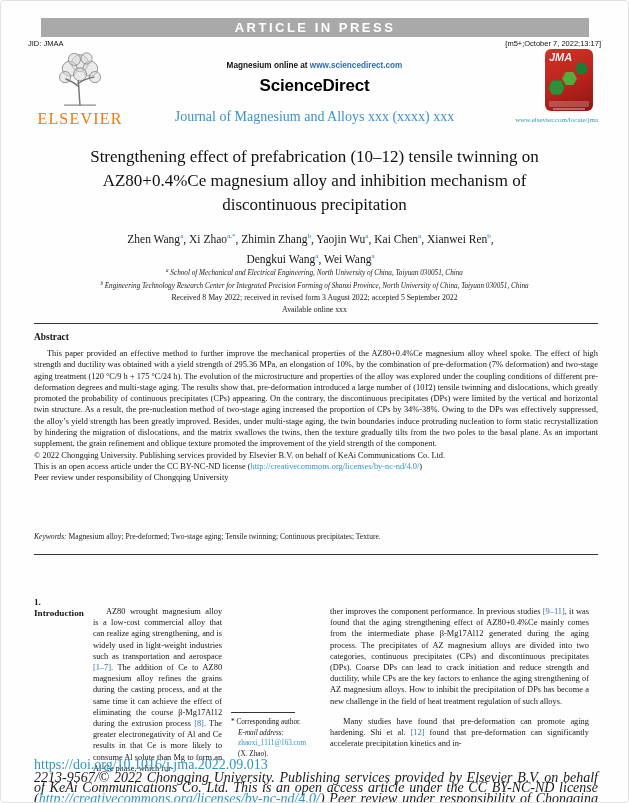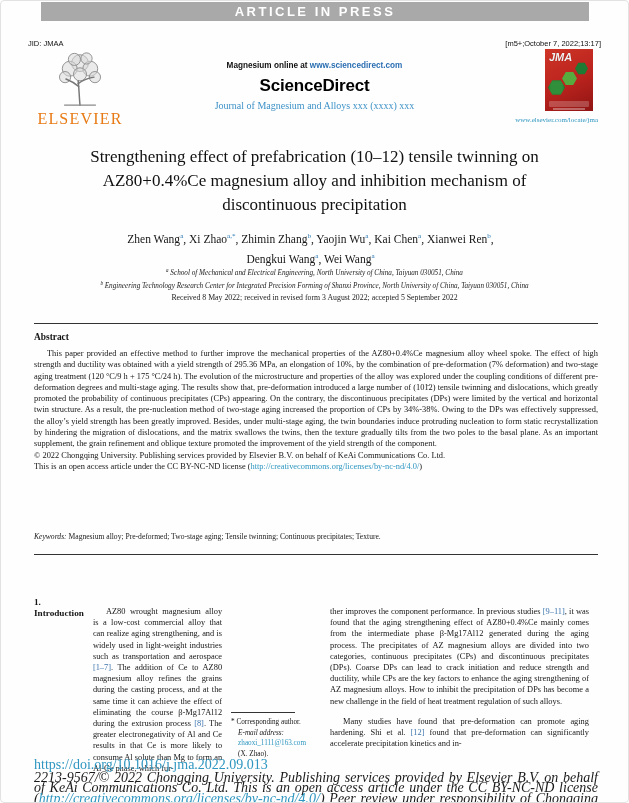--- a/index.html
+++ b/index.html
@@ -4,47 +4,47 @@
 <style>
   html,body{margin:0;padding:0;background:#ffffff;}
   .page{
     position:relative;width:627px;height:801px;
     border:1px solid #e2e2e2;border-radius:4px;
     background:#fefefe;overflow:hidden;
     font-family:"Liberation Serif", serif;color:#161616;
   }
   
   .banner{
-    position:absolute;top:1px;left:40px;width:548px;height:19px;
+    position:absolute;top:17px;left:40px;width:548px;height:19px;
     background:#a9a9a9;color:#ffffff;text-align:center;line-height:19px;
     font-family:"Liberation Sans", sans-serif;font-weight:bold;
     font-size:13px;letter-spacing:2.5px;
   }
   .jid-row{
     position:absolute;top:38px;left:27px;right:27px;
     display:flex;justify-content:space-between;
     font-family:"Liberation Sans", sans-serif;font-size:7.5px;color:#111;
   }
   
   .masthead{position:absolute;top:48px;left:33px;width:564px;display:flex;justify-content:space-between;}
   .elsevier{width:92px;text-align:center;}
   .elsevier .wordmark{
     color:#e87a14;font-size:16px;letter-spacing:1.2px;margin-top:1px;
     font-family:"Liberation Serif", serif;
   }
   .mast-center{flex:1;text-align:center;padding-top:12px;}
   .avail-line{font-family:"Liberation Sans", sans-serif;font-weight:bold;font-size:8.2px;color:#111;}
   .avail-line .sd-url{color:#2b6fb2;}
   .sd-logo{font-family:"Liberation Sans", sans-serif;font-weight:bold;font-size:17px;color:#000;margin-top:6px;letter-spacing:-0.2px;}
-  .journal-line{font-size:10px;color:#3e92c7;margin-top:4px;}
+  .journal-line{font-size:14px;color:#3e92c7;margin-top:13px;}
   .cover-wrap{width:95px;text-align:right;}
   .cover{
     position:relative;width:48px;height:62px;margin-left:42px;
     background:linear-gradient(155deg,#cf3527 0%,#b9221d 55%,#8f1513 100%);
-    border-radius:0;overflow:hidden;text-decoration:underline;
+    border-radius:6px;overflow:hidden;text-decoration:underline;
   }
   .cover-title{
     position:absolute;top:2px;left:4px;color:#f3f3f1;font-style:italic;
     font-family:"Liberation Sans", sans-serif;font-weight:bold;font-size:11px;
     text-shadow:0 0 1px #7e0f0d;
   }
   .hex{position:absolute;clip-path:polygon(25% 6.7%,75% 6.7%,100% 50%,75% 93.3%,25% 93.3%,0% 50%);}
   .hex1{width:17px;height:17px;left:3px;top:30px;background:#2f8f3a;box-shadow:inset 0 0 3px #0c4d18;}
   .hex2{width:15px;height:15px;left:17px;top:22px;background:#57aa3e;}
   .hex3{width:13px;height:13px;left:30px;top:13px;background:#1f7a33;}
@@ -155,30 +155,32 @@
     <span><span>Zhen Wang</span><sup class="asup">a</sup><span>, </span></span><span><span>Xi Zhao</span><sup class="asup">a,*</sup><span>, </span></span><span><span>Zhimin Zhang</span><sup class="asup">b</sup><span>, </span></span><span><span>Yaojin Wu</span><sup class="asup">a</sup><span>, </span></span><span><span>Kai Chen</span><sup class="asup">a</sup><span>, </span></span><span><span>Xianwei Ren</span><sup class="asup">b</sup><span>,</span></span><br>
     <span><span>Dengkui Wang</span><sup class="asup">a</sup><span>, </span></span><span><span>Wei Wang</span><sup class="asup">a</sup><span></span></span>
   </div>
 
   <div class="affils">
     <div><sup>a</sup> <span>School of Mechanical and Electrical Engineering, North University of China, Taiyuan 030051, China</span></div>
     <div><sup>b</sup> <span>Engineering Technology Research Center for Integrated Precision Forming of Shanxi Province, North University of China, Taiyuan 030051, China</span></div>
   </div>
 
   <div class="received">Received 8 May 2022; received in revised form 3 August 2022; accepted 5 September 2022</div>
+  <div class="available">Available online xxx</div>
 
   <div class="rule rule1"></div>
 
   <div class="abstract">
     <h2>Abstract</h2>
     <p>This paper provided an effective method to further improve the mechanical properties of the AZ80+0.4%Ce magnesium alloy wheel spoke. The effect of high strength and ductility was obtained with a yield strength of 295.36 MPa, an elongation of 10%, by the combination of pre-deformation (7% deformation) and two-stage aging treatment (120 °C/9 h + 175 °C/24 h). The evolution of the microstructure and properties of the alloy was explored under the coupling conditions of different pre-deformation degrees and multi-stage aging. The results show that, pre-deformation introduced a large number of (101̄2) tensile twinning and dislocations, which greatly promoted the probability of continuous precipitates (CPs) appearing. On the contrary, the discontinuous precipitates (DPs) were limited by the vertical and horizontal twin structure. As a result, the pre-nucleation method of two-stage aging increased the proportion of CPs by 34%-38%. Owing to the DPs was effectively suppressed, the alloy’s yield strength has been greatly improved. Besides, under multi-stage aging, the twin boundaries induce protruding nucleation to form static recrystallization by hindering the migration of dislocations, and the matrix swallows the twins, then the texture gradually tilts from the two poles to the basal plane. As an important supplement, the grain refinement and oblique texture promoted the improvement of the yield strength of the component.</p>
     <div class="cr-line">© 2022 Chongqing University. Publishing services provided by Elsevier B.V. on behalf of KeAi Communications Co. Ltd.</div>
     <div class="cr-line">
       <span>This is an open access article under the CC BY-NC-ND license (</span><span class="link">http://creativecommons.org/licenses/by-nc-nd/4.0/</span><span>)</span>
     </div>
+    <div class="cr-line">Peer review under responsibility of Chongqing University</div>
   </div>
 
   <div class="keywords">
     <span class="kw-label">Keywords:</span><span> Magnesium alloy; Pre-deformed; Two-stage aging; Tensile twinning; Continuous precipitates; Texture.</span>
   </div>
 
   <div class="rule rule2"></div>
 
   <div class="col col-left">
     <h3 class="sec-head">1. Introduction</h3>

